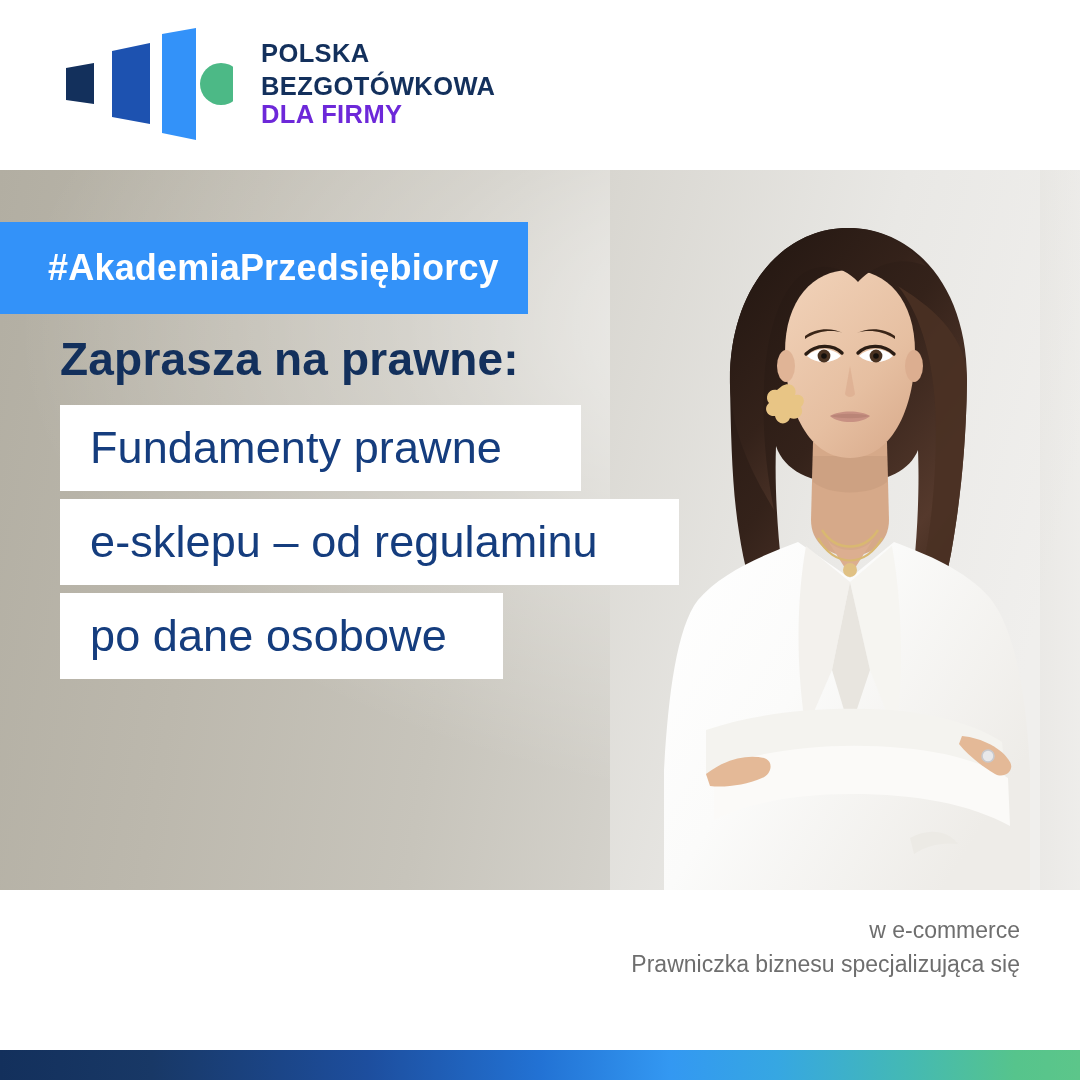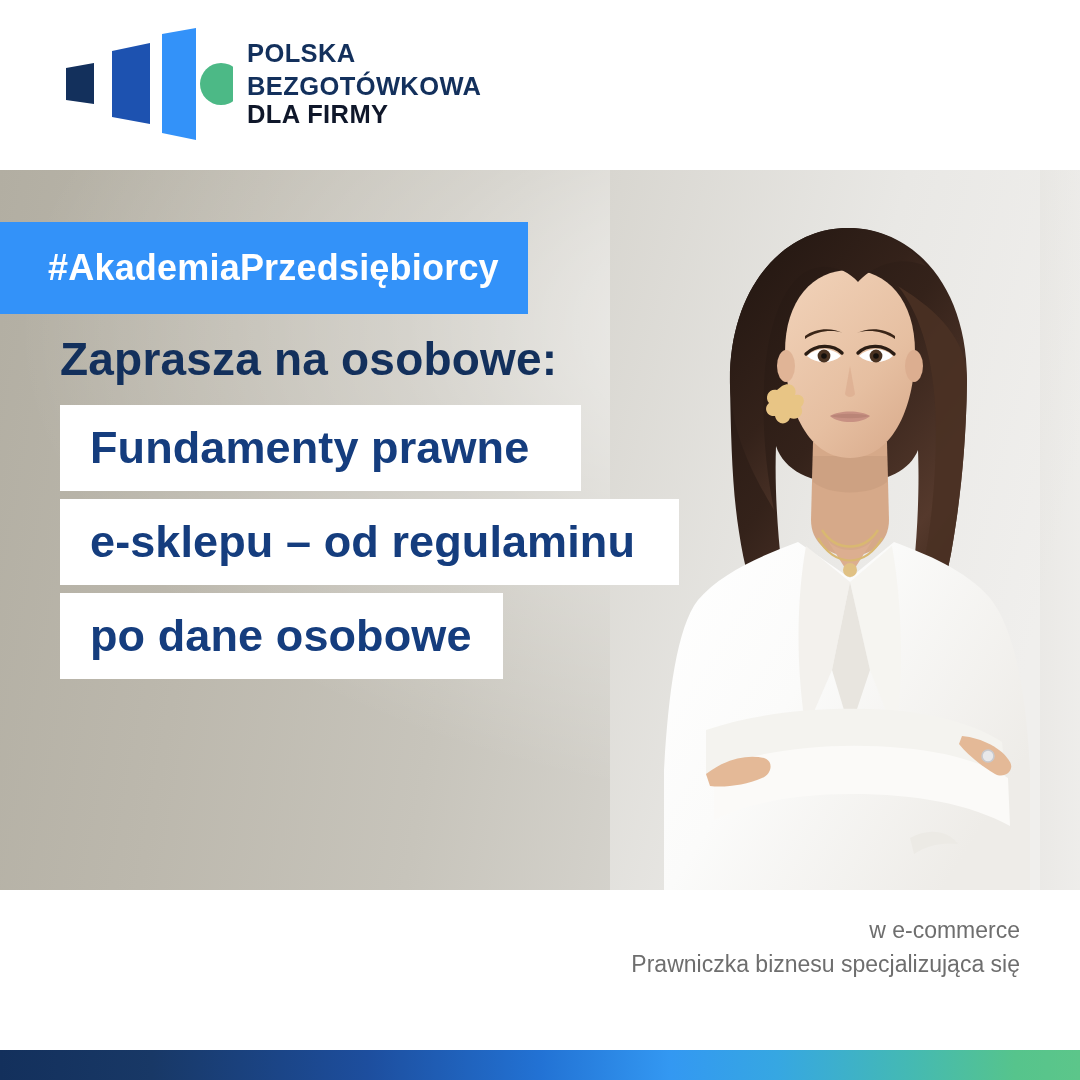--- a/index.html
+++ b/index.html
@@ -5,32 +5,32 @@
   html,body{margin:0;padding:0;}
   body{
     width:1080px;height:1080px;overflow:hidden;
     font-family:"Liberation Sans",sans-serif;
     background:#ffffff;
   }
   .canvas{position:relative;width:1080px;height:1080px;overflow:hidden;background:#fff;}
 
   
   .header{position:absolute;left:0;top:0;width:1080px;height:170px;background:#ffffff;z-index:30;}
-  .logo-wrap{position:absolute;left:58px;top:28px;display:flex;align-items:center;}
+  .logo-wrap{position:absolute;left:58px;top:28px;display:flex;align-items:center;gap:14px;}
   .logo-mark{position:relative;width:175px;height:112px;}
   .logo-mark svg{display:block;}
   .logo-text{margin-left:14px;line-height:1.0;}
   .logo-l1,.logo-l2{
     font-weight:bold;font-size:25.5px;letter-spacing:0.4px;color:#13305c;
     display:block;white-space:nowrap;
   }
   .logo-l2{margin-top:8px;}
   .logo-l3{
     display:block;font-weight:bold;font-size:25.5px;letter-spacing:0.4px;
-    color:#0f172a;margin-top:2px;white-space:nowrap;
+    color:#6d28d9;margin-top:2px;white-space:nowrap;
   }
 
   
   .stage{
     position:absolute;left:0;top:170px;width:1080px;height:720px;overflow:hidden;
     background:
       radial-gradient(120% 95% at 88% 22%, rgba(255,255,255,0.92) 0%, rgba(255,255,255,0.30) 42%, rgba(255,255,255,0) 72%),
       linear-gradient(100deg,#b2aea2 0%,#bcb8ad 22%,#c7c4bb 44%,#d6d4ce 64%,#e4e3df 82%,#ededeb 100%);
   }
 
@@ -53,21 +53,21 @@
     position:absolute;left:60px;top:162px;z-index:12;
     color:#13305c;font-weight:bold;font-size:46px;letter-spacing:0.2px;white-space:nowrap;
   }
 
   
   .titlebox{
     position:absolute;left:60px;background:#ffffff;z-index:12;
     display:flex;align-items:center;
   }
   .titlebox span{
-    color:#153d7e;font-weight:bold;font-size:45px;letter-spacing:0.1px;
+    color:#153d7e;font-weight:normal;font-size:45px;letter-spacing:0.1px;
     white-space:nowrap;padding:0 30px;
   }
   .tb1{top:235px;height:86px;width:521px;}
   .tb2{top:329px;height:86px;width:619px;}
   .tb3{top:423px;height:86px;width:443px;}
 
   
   .footer{
     position:absolute;left:0;top:890px;width:1080px;height:160px;background:#ffffff;z-index:30;
   }
@@ -224,21 +224,21 @@
         <path d="M300 668 c18 -10 38 -8 48 6 c-16 -2 -32 2 -44 10 Z" fill="#eceae5"></path>
 
         <rect x="430" y="0" width="40" height="720" fill="url(#shadeG)" opacity="0.25"></rect>
       </svg>
     </div>
 
     <div class="hashtag">
       <span>#AkademiaPrzedsiębiorcy</span>
     </div>
 
-    <div class="invite">Zaprasza na osobowe:</div>
+    <div class="invite">Zaprasza na prawne:</div>
 
     <div class="titlebox tb1">
       <span>Fundamenty prawne</span>
     </div>
     <div class="titlebox tb2">
       <span>e-sklepu – od regulaminu</span>
     </div>
     <div class="titlebox tb3">
       <span>po dane osobowe</span>
     </div>

